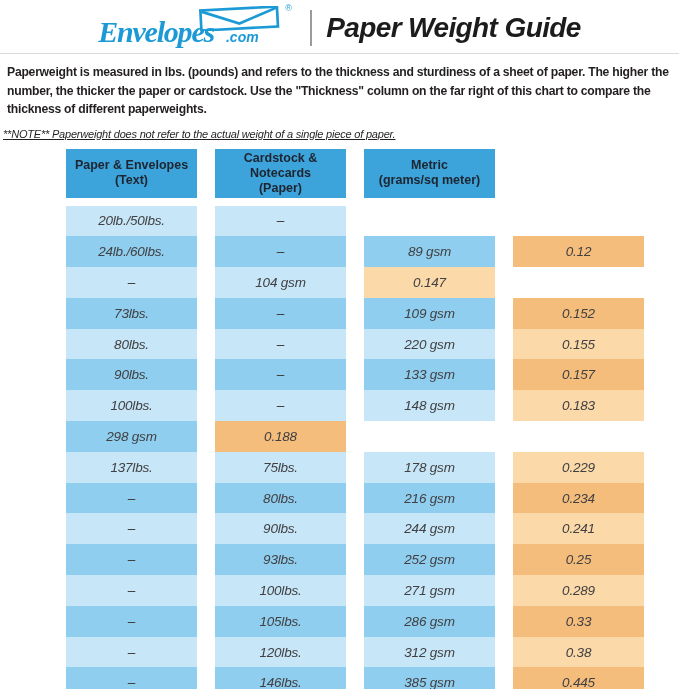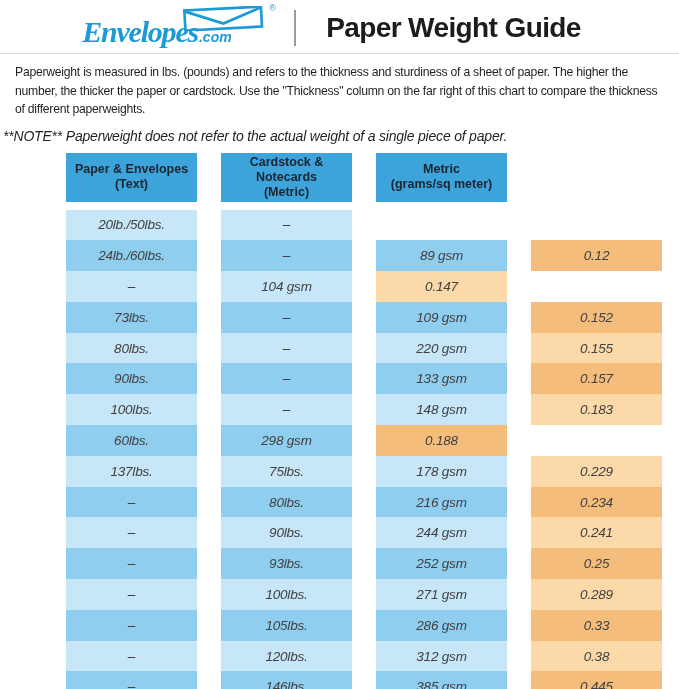--- a/index.html
+++ b/index.html
@@ -6,39 +6,39 @@
   body { margin: 0; background: #ffffff; font-family: "Liberation Sans", sans-serif; }
   .page { position: relative; width: 679px; height: 689px; overflow: hidden; background: #fff; }
 
   
   .masthead { height: 54px; display: flex; align-items: center; justify-content: center;
               gap: 14px; border-bottom: 1px solid #dadada; padding-top: 3px; }
   .logo { position: relative; height: 47px; width: 198px; flex: 0 0 auto; }
   .logo-text { position: absolute; left: 0; bottom: 3px; white-space: nowrap;
                font-style: italic; color: var(--logo-blue, #1C9AD6); }
   .brand { font-size: 30px; font-weight: bold; letter-spacing: -1.2px; font-family: Liberation Serif, serif; }
-  .tld { font-size: 14px; font-weight: bold; margin-left: 1px; }
+  .tld { font-size: 14px; font-weight: bold; margin-left: 12px; }
   .env-svg { position: absolute; left: 100px; top: 1px; width: 84px; height: 25px; }
   .env-svg g { stroke: var(--logo-blue, #1C9AD6); }
   .reg { position: absolute; left: 187px; top: -2px; font-size: 9px; font-style: normal;
          color: var(--logo-blue, #1C9AD6); }
   .head-divider { width: 2px; height: 36px; background: #9b9b9b; }
-  .title { margin: 16px; font-size: 28px; font-weight: bold; letter-spacing: -0.6px;
-           color: var(--title-text, #1c1c1c); }
+  .title { margin: 0; font-size: 28px; font-weight: bold; letter-spacing: -0.6px;
+           color: var(--title-text, #1c1c1c); font-style: italic; }
 
   
   .intro { padding: 0 3px; }
-  .para { margin: 9px 12px 0; font-size: 12.2px; line-height: 18.5px; letter-spacing: -0.25px;
-          color: var(--body-text, #231F20); }
-  .note { margin: 9px 0 0; font-size: 14px; font-style: italic; letter-spacing: -0.2px;
-          color: var(--body-text, #231F20); }
+  .para { margin: 9px 4px 0; font-size: 12.2px; line-height: 18.5px; letter-spacing: -0.25px;
+          color: var(--body-text, #231F20); font-weight: bold; }
+  .note { margin: 9px 0 0; font-size: 11px; font-style: italic; letter-spacing: -0.2px;
+          color: var(--body-text, #231F20); text-decoration: underline; }
 
   
   .pw-table { margin: 9px 0 0 66px; width: 548px; }
-  .thead, .row { display: grid; grid-template-columns: repeat(4, 131px); column-gap: 24px; }
+  .thead, .row { display: grid; grid-template-columns: repeat(4, 131px); column-gap: 18px; }
   .th { height: 49px; display: flex; flex-direction: column; align-items: center;
         justify-content: center; text-align: center; font-weight: bold; font-size: 12.5px;
         line-height: 15px; color: var(--header-text, #1E2430);
         background: var(--header-blue, #3CA4DA); }
   .th.orange { background: var(--header-orange, #F3A44C); }
   .tbody { margin-top: 8px; }
   .cell { height: 30.8px; display: flex; align-items: center; justify-content: center;
           font-style: italic; font-size: 13.5px; letter-spacing: -0.2px;
           color: var(--cell-text, #414042); }
   .row:nth-child(odd)  .cell     { background: var(--row-blue-light, #C7E6F8); }
@@ -72,21 +72,21 @@
   </div>
 
   <div class="pw-table">
     <div class="thead">
       <div class="th">
         <span>Paper &amp; Envelopes</span>
         <span>(Text)</span>
       </div>
       <div class="th">
         <span>Cardstock &amp; Notecards</span>
-        <span>(Metric)</span>
+        <span>(Paper)</span>
       </div>
       <div class="th">
         <span>Metric</span>
         <span>(grams/sq meter)</span>
       </div>
     </div>
 
     <div class="tbody">
       <div class="row">
         <div class="cell">20lb./50lbs.</div>
@@ -121,21 +121,20 @@
         <div class="cell">133 gsm</div>
         <div class="cell t">0.157</div>
       </div>
       <div class="row">
         <div class="cell">100lbs.</div>
         <div class="cell">–</div>
         <div class="cell">148 gsm</div>
         <div class="cell t">0.183</div>
       </div>
       <div class="row">
-        <div class="cell">60lbs.</div>
         <div class="cell">298 gsm</div>
         <div class="cell t">0.188</div>
       </div>
       <div class="row">
         <div class="cell">137lbs.</div>
         <div class="cell">75lbs.</div>
         <div class="cell">178 gsm</div>
         <div class="cell t">0.229</div>
       </div>
       <div class="row">

